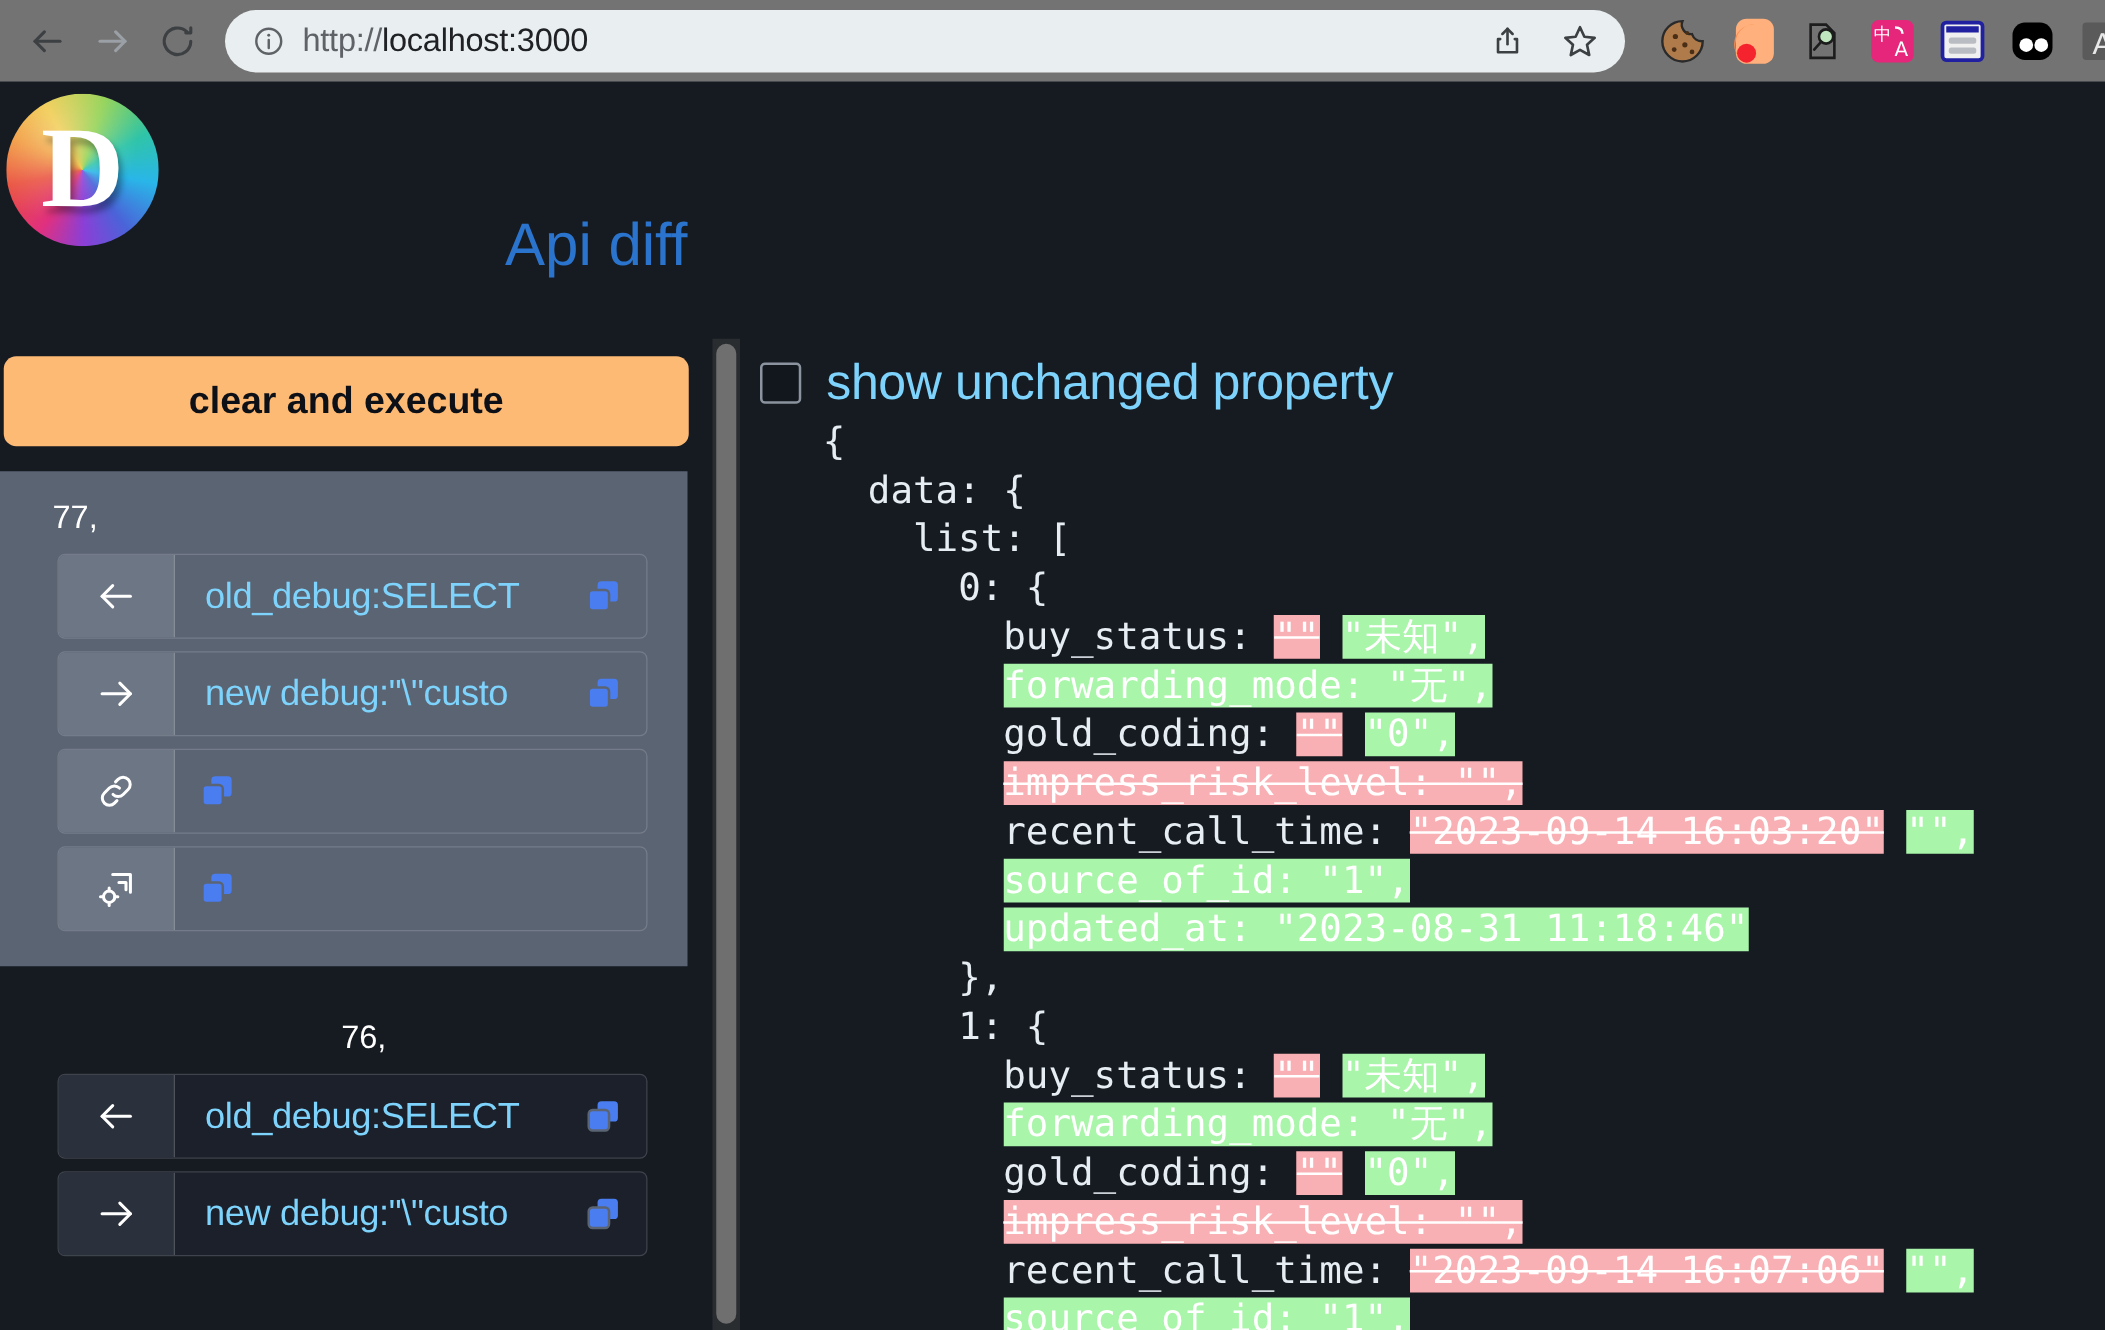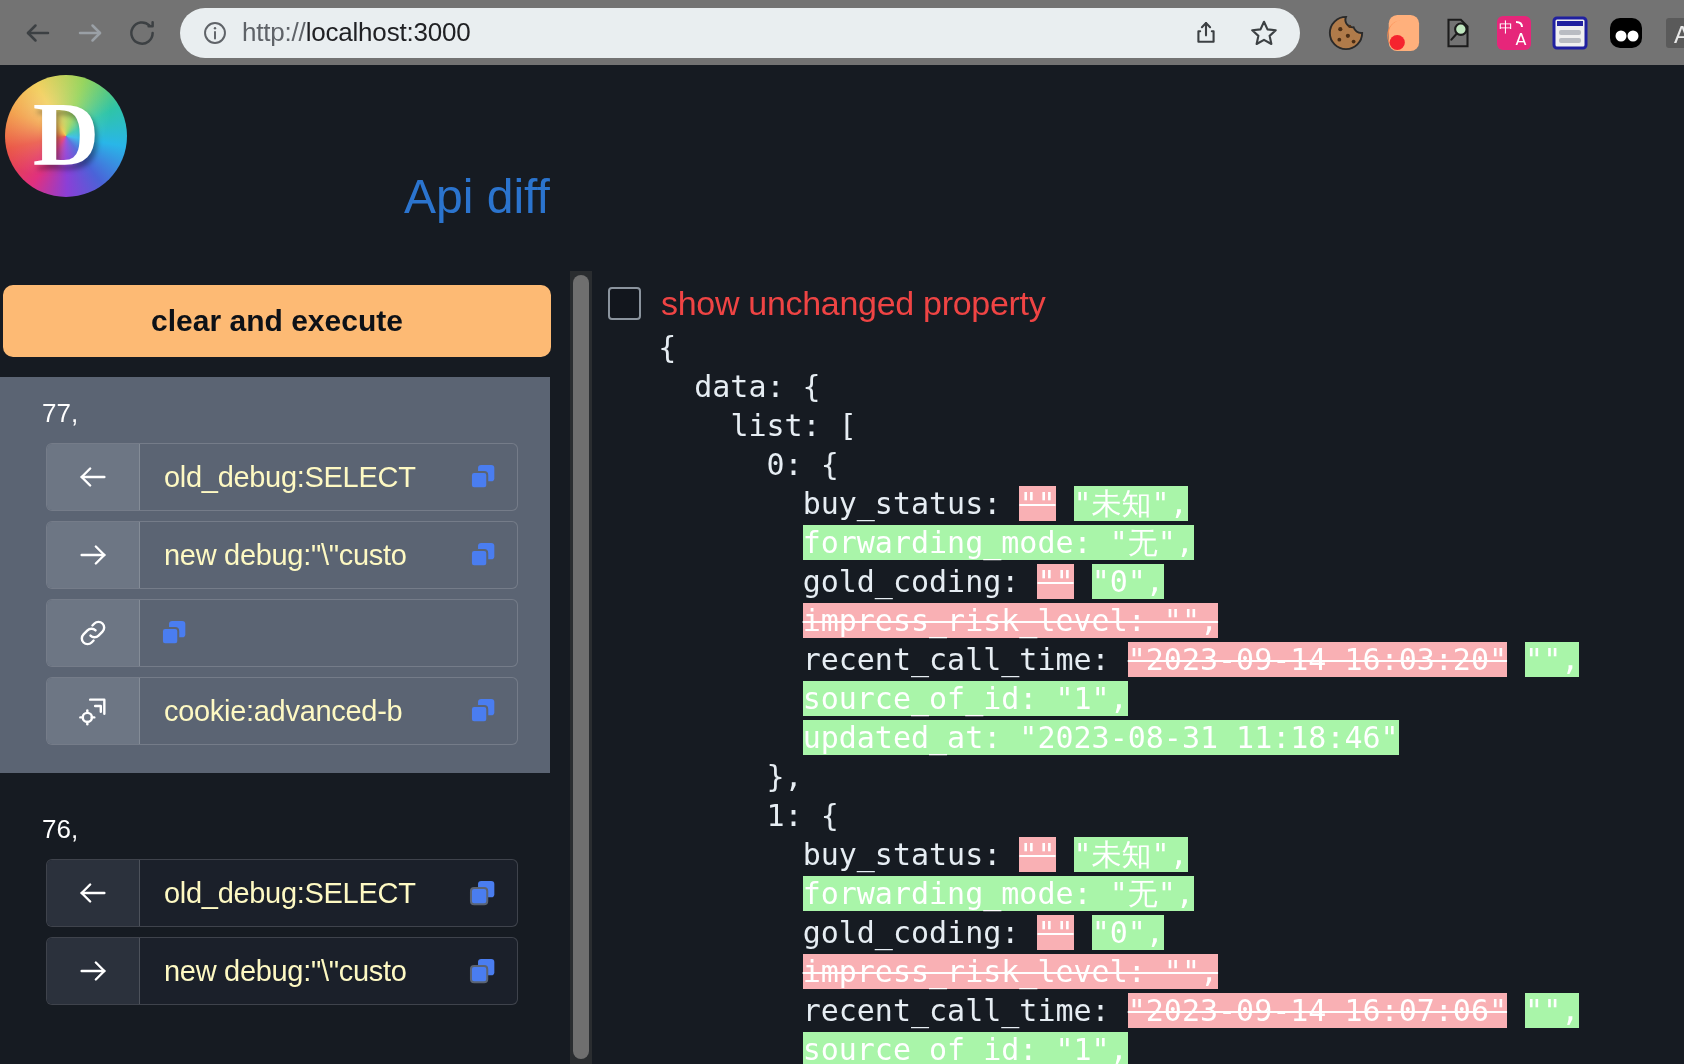--- a/index.html
+++ b/index.html
@@ -152,21 +152,21 @@
     cursor: pointer;
   }
 
   .req-group {
     margin-top: 20px;
     padding: 18px 10px 18px 12px;
     box-sizing: border-box;
     width: 550px;
   }
   .req-group.active { background: #5b6473; }
-  .req-group.idle   { background: transparent; }
+  .req-group.idle   { background: transparent; text-align: center; }
 
   .req-index {
     font-size: 26px;
     color: #ffffff;
     margin: 3px 0 14px 30px;
   }
 
   .req-row {
     display: flex;
     align-items: stretch;
@@ -191,21 +191,21 @@
   }
   .req-group.active .req-kind { background: #6d7684; }
   .req-group.idle   .req-kind { background: #2b313c; }
 
   .req-text {
     flex: 1 1 auto;
     display: flex;
     align-items: center;
     padding-left: 24px;
     font-size: 29px;
-    color: #fef9c3;
+    color: #7dd3fc;
     white-space: nowrap;
     overflow: hidden;
     letter-spacing: -0.3px;
   }
   .req-copy {
     width: 68px;
     flex: 0 0 auto;
     display: flex;
     align-items: center;
     justify-content: center;
@@ -243,22 +243,22 @@
     margin: 14px 0 0 8px;
   }
   .checkbox {
     width: 29px; height: 29px;
     border: 2px solid #8b949e;
     border-radius: 4px;
     background: #12161d;
     flex: 0 0 auto;
   }
   .checkbox-label {
-    font-size: 34px;
-    color: #ef4444;
+    font-size: 40px;
+    color: #7dd3fc;
     letter-spacing: -0.3px;
   }
 
   .code {
     font-family: "DejaVu Sans Mono", monospace;
     font-size: 30px;
     line-height: 39px;
     color: #e6edf3;
     white-space: pre;
     margin-top: 5px;
@@ -447,21 +447,20 @@
               <svg width="34" height="34" viewBox="0 0 24 24" fill="none" stroke="#ffffff" stroke-width="1.7" stroke-linecap="round" stroke-linejoin="round">
                 <path d="M10 4h10v10"></path>
                 <polyline points="13.5,8.5 17.5,8.5 17.5,12.5"></polyline>
                 <circle cx="8" cy="16.5" r="3.2"></circle>
                 <line x1="8" y1="11.6" x2="8" y2="13.3"></line>
                 <line x1="8" y1="19.7" x2="8" y2="21.4"></line>
                 <line x1="3.1" y1="16.5" x2="4.8" y2="16.5"></line>
                 <line x1="11.2" y1="16.5" x2="12.9" y2="16.5"></line>
               </svg>
             </div>
-            <div class="req-text">cookie:advanced-b</div>
             <div class="req-copy">
               <svg width="34" height="34" viewBox="0 0 24 24">
                 <rect x="8.5" y="3.5" width="11.5" height="11.5" rx="2.2" fill="#4a7df0"></rect>
                 <rect x="3.5" y="8.5" width="11.5" height="11.5" rx="2.2" fill="#4a7df0" stroke="#5b6473" stroke-width="1.4"></rect>
               </svg>
             </div>
           </div>
         </div>
         <div class="req-group idle">
           <div class="req-index">76,</div>

